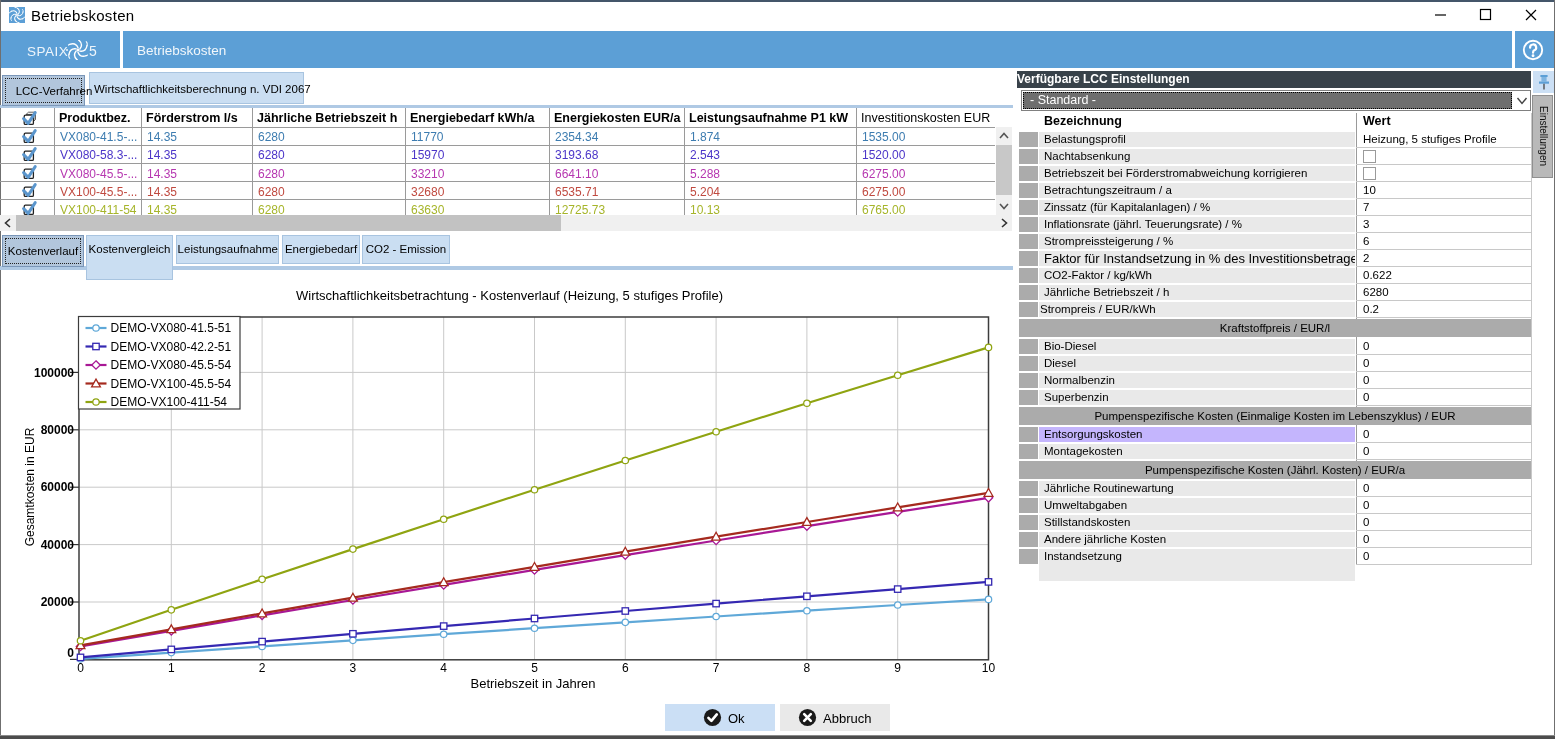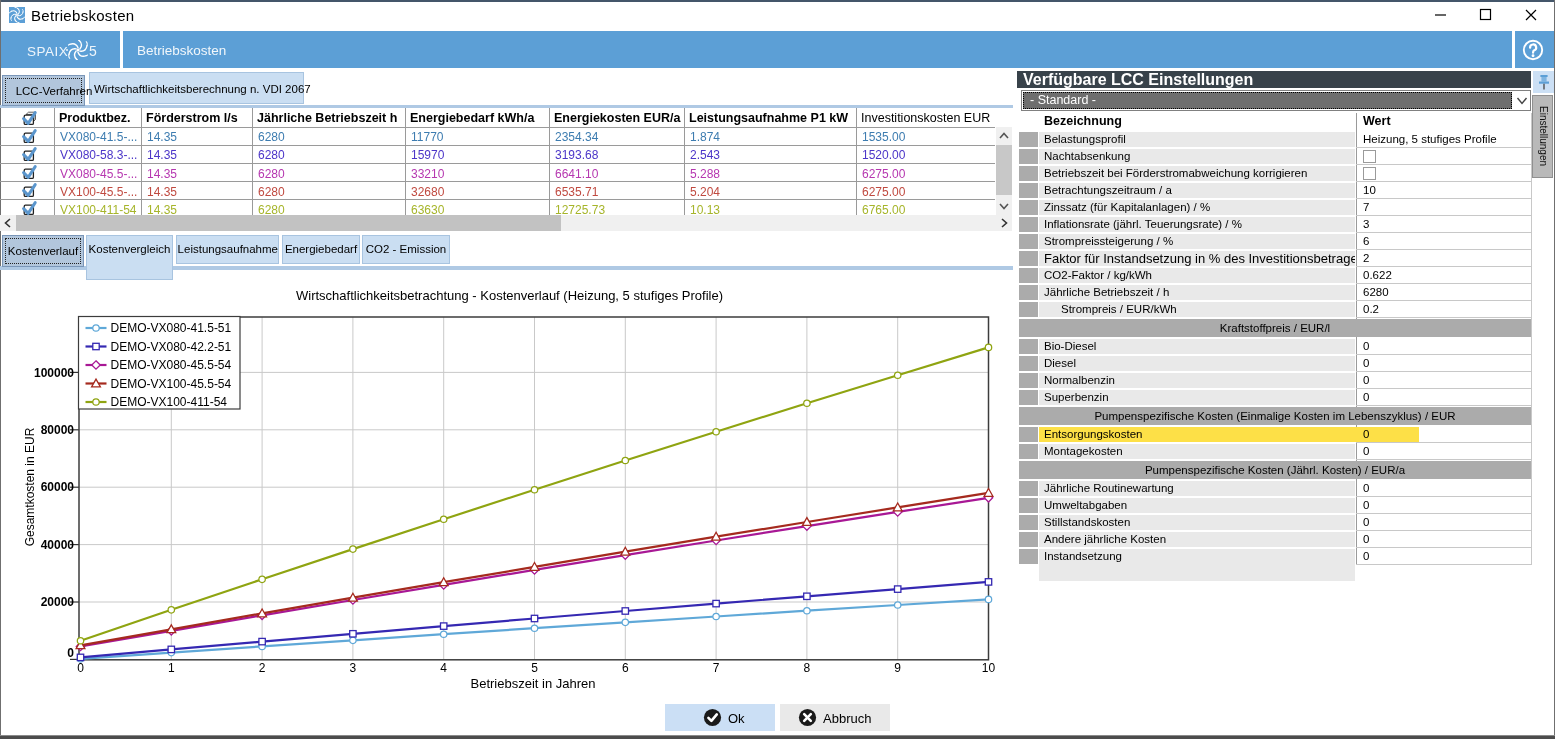--- a/index.html
+++ b/index.html
@@ -335,21 +335,21 @@
 <path d="M96.0 360.8 L100.2 365.0 L96.0 369.2 L91.8 365.0 Z" fill="#fff" stroke="#A81895" stroke-width="1.3"></path>
 <text x="110.5" y="369.2" font-size="12" fill="#000">DEMO-VX080-45.5-54</text>
 <line x1="85.5" y1="383.5" x2="106.5" y2="383.5" stroke="#A52A1E" stroke-width="2.2"></line>
 <path d="M96.0 379.1 L100.4 386.9 L91.6 386.9 Z" fill="#fff" stroke="#A52A1E" stroke-width="1.3"></path>
 <text x="110.5" y="387.7" font-size="12" fill="#000">DEMO-VX100-45.5-54</text>
 <line x1="85.5" y1="402.0" x2="106.5" y2="402.0" stroke="#8FA411" stroke-width="2.2"></line>
 <circle cx="96.0" cy="402.0" r="3.2" fill="#fff" stroke="#8FA411" stroke-width="1.25"></circle>
 <text x="110.5" y="406.2" font-size="12" fill="#000">DEMO-VX100-411-54</text>
 </svg>
 
-<div style="position:absolute;left:1017px;top:71px;width:514px;height:17px;background:#38424a;color:#fff;font-weight:bold;font-size:16px;line-height:17px;padding-left:6px;box-sizing:border-box">Verfügbare LCC Einstellungen</div>
+<div style="position:absolute;left:1017px;top:71px;width:514px;height:17px;background:#38424a;color:#fff;font-weight:bold;font-size:12px;line-height:17px;box-sizing:border-box">Verfügbare LCC Einstellungen</div>
 <div style="position:absolute;left:1021px;top:90px;width:510px;height:21px;background:#fff;border:1px solid #808080;box-sizing:border-box"></div>
 <div style="position:absolute;left:1023px;top:92px;width:489px;height:17px;background:#6e6e6e;border:1px dotted #000;box-sizing:border-box;color:#fff;font-size:12.5px;line-height:15px;padding-left:6px">- Standard -</div>
 <svg style="position:absolute;left:1516px;top:96px" width="12" height="10" viewBox="0 0 12 10">
     <path d="M1.5 2 L6 7.5 L10.5 2" fill="none" stroke="#444" stroke-width="1.4"></path>
   </svg>
 <div style="position:absolute;left:1044px;top:114px;font-weight:bold;font-size:12.5px">Bezeichnung</div>
 <div style="position:absolute;left:1356px;top:113px;width:1px;height:452px;background:#9a9a9a"></div>
 <div style="position:absolute;left:1531px;top:113px;width:1px;height:452px;background:#c8c8c8"></div>
 <div style="position:absolute;left:1363px;top:114px;font-weight:bold;font-size:12.5px">Wert</div>
 <div style="position:absolute;left:1019px;top:132px;width:19px;height:15px;background:#ababab"></div>
@@ -386,21 +386,21 @@
 <div style="position:absolute;left:1363px;top:251px;font-size:11.5px;line-height:15px;white-space:nowrap">2</div>
 <div style="position:absolute;left:1019px;top:268px;width:19px;height:15px;background:#ababab"></div>
 <div style="position:absolute;left:1039px;top:268px;width:316px;height:15px;background:#e9e9e9;font-size:11.5px;line-height:15px;padding-left:5px;box-sizing:border-box;white-space:nowrap;overflow:hidden">CO2-Faktor / kg/kWh</div>
 <div style="position:absolute;left:1356px;top:283px;width:175px;height:1px;background:#c8c8c8"></div>
 <div style="position:absolute;left:1363px;top:268px;font-size:11.5px;line-height:15px;white-space:nowrap">0.622</div>
 <div style="position:absolute;left:1019px;top:285px;width:19px;height:15px;background:#ababab"></div>
 <div style="position:absolute;left:1039px;top:285px;width:316px;height:15px;background:#e9e9e9;font-size:11.5px;line-height:15px;padding-left:5px;box-sizing:border-box;white-space:nowrap;overflow:hidden">Jährliche Betriebszeit / h</div>
 <div style="position:absolute;left:1356px;top:300px;width:175px;height:1px;background:#c8c8c8"></div>
 <div style="position:absolute;left:1363px;top:285px;font-size:11.5px;line-height:15px;white-space:nowrap">6280</div>
 <div style="position:absolute;left:1019px;top:302px;width:19px;height:15px;background:#ababab"></div>
-<div style="position:absolute;left:1039px;top:302px;width:316px;height:15px;background:#e9e9e9;font-size:11.5px;line-height:15px;padding-left:22px;box-sizing:border-box;white-space:nowrap;overflow:hidden">Strompreis / EUR/kWh</div>
+<div style="position:absolute;left:1039px;top:302px;width:316px;height:15px;background:#e9e9e9;font-size:11.5px;line-height:15px;padding-left:1px;box-sizing:border-box;white-space:nowrap;overflow:hidden">Strompreis / EUR/kWh</div>
 <div style="position:absolute;left:1356px;top:317px;width:175px;height:1px;background:#c8c8c8"></div>
 <div style="position:absolute;left:1363px;top:302px;font-size:11.5px;line-height:15px;white-space:nowrap">0.2</div>
 <div style="position:absolute;left:1019px;top:319px;width:512px;height:18px;background:#ababab;font-size:11.5px;text-align:center;line-height:18px">Kraftstoffpreis / EUR/l</div>
 <div style="position:absolute;left:1019px;top:339px;width:19px;height:15px;background:#ababab"></div>
 <div style="position:absolute;left:1039px;top:339px;width:316px;height:15px;background:#e9e9e9;font-size:11.5px;line-height:15px;padding-left:5px;box-sizing:border-box;white-space:nowrap;overflow:hidden">Bio-Diesel</div>
 <div style="position:absolute;left:1356px;top:354px;width:175px;height:1px;background:#c8c8c8"></div>
 <div style="position:absolute;left:1363px;top:339px;font-size:11.5px;line-height:15px;white-space:nowrap">0</div>
 <div style="position:absolute;left:1019px;top:356px;width:19px;height:15px;background:#ababab"></div>
 <div style="position:absolute;left:1039px;top:356px;width:316px;height:15px;background:#e9e9e9;font-size:11.5px;line-height:15px;padding-left:5px;box-sizing:border-box;white-space:nowrap;overflow:hidden">Diesel</div>
 <div style="position:absolute;left:1356px;top:371px;width:175px;height:1px;background:#c8c8c8"></div>
@@ -408,21 +408,21 @@
 <div style="position:absolute;left:1019px;top:373px;width:19px;height:15px;background:#ababab"></div>
 <div style="position:absolute;left:1039px;top:373px;width:316px;height:15px;background:#e9e9e9;font-size:11.5px;line-height:15px;padding-left:5px;box-sizing:border-box;white-space:nowrap;overflow:hidden">Normalbenzin</div>
 <div style="position:absolute;left:1356px;top:388px;width:175px;height:1px;background:#c8c8c8"></div>
 <div style="position:absolute;left:1363px;top:373px;font-size:11.5px;line-height:15px;white-space:nowrap">0</div>
 <div style="position:absolute;left:1019px;top:390px;width:19px;height:15px;background:#ababab"></div>
 <div style="position:absolute;left:1039px;top:390px;width:316px;height:15px;background:#e9e9e9;font-size:11.5px;line-height:15px;padding-left:5px;box-sizing:border-box;white-space:nowrap;overflow:hidden">Superbenzin</div>
 <div style="position:absolute;left:1356px;top:405px;width:175px;height:1px;background:#c8c8c8"></div>
 <div style="position:absolute;left:1363px;top:390px;font-size:11.5px;line-height:15px;white-space:nowrap">0</div>
 <div style="position:absolute;left:1019px;top:407px;width:512px;height:18px;background:#ababab;font-size:11.5px;text-align:center;line-height:18px">Pumpenspezifische Kosten (Einmalige Kosten im Lebenszyklus) / EUR</div>
 <div style="position:absolute;left:1019px;top:427px;width:19px;height:15px;background:#ababab"></div>
-<div style="position:absolute;left:1039px;top:427px;width:380px;height:15px;background:#fde047;font-size:11.5px;line-height:15px;padding-left:5px;box-sizing:border-box;white-space:nowrap;overflow:hidden">Entsorgungskosten</div>
+<div style="position:absolute;left:1039px;top:427px;width:316px;height:15px;background:#c4b5fd;font-size:11.5px;line-height:15px;padding-left:5px;box-sizing:border-box;white-space:nowrap;overflow:hidden">Entsorgungskosten</div>
 <div style="position:absolute;left:1356px;top:442px;width:175px;height:1px;background:#c8c8c8"></div>
 <div style="position:absolute;left:1363px;top:427px;font-size:11.5px;line-height:15px;white-space:nowrap">0</div>
 <div style="position:absolute;left:1019px;top:444px;width:19px;height:15px;background:#ababab"></div>
 <div style="position:absolute;left:1039px;top:444px;width:316px;height:15px;background:#e9e9e9;font-size:11.5px;line-height:15px;padding-left:5px;box-sizing:border-box;white-space:nowrap;overflow:hidden">Montagekosten</div>
 <div style="position:absolute;left:1356px;top:459px;width:175px;height:1px;background:#c8c8c8"></div>
 <div style="position:absolute;left:1363px;top:444px;font-size:11.5px;line-height:15px;white-space:nowrap">0</div>
 <div style="position:absolute;left:1019px;top:461px;width:512px;height:18px;background:#ababab;font-size:11.5px;text-align:center;line-height:18px">Pumpenspezifische Kosten (Jährl. Kosten) / EUR/a</div>
 <div style="position:absolute;left:1019px;top:481px;width:19px;height:15px;background:#ababab"></div>
 <div style="position:absolute;left:1039px;top:481px;width:316px;height:15px;background:#e9e9e9;font-size:11.5px;line-height:15px;padding-left:5px;box-sizing:border-box;white-space:nowrap;overflow:hidden">Jährliche Routinewartung</div>
 <div style="position:absolute;left:1356px;top:496px;width:175px;height:1px;background:#c8c8c8"></div>

